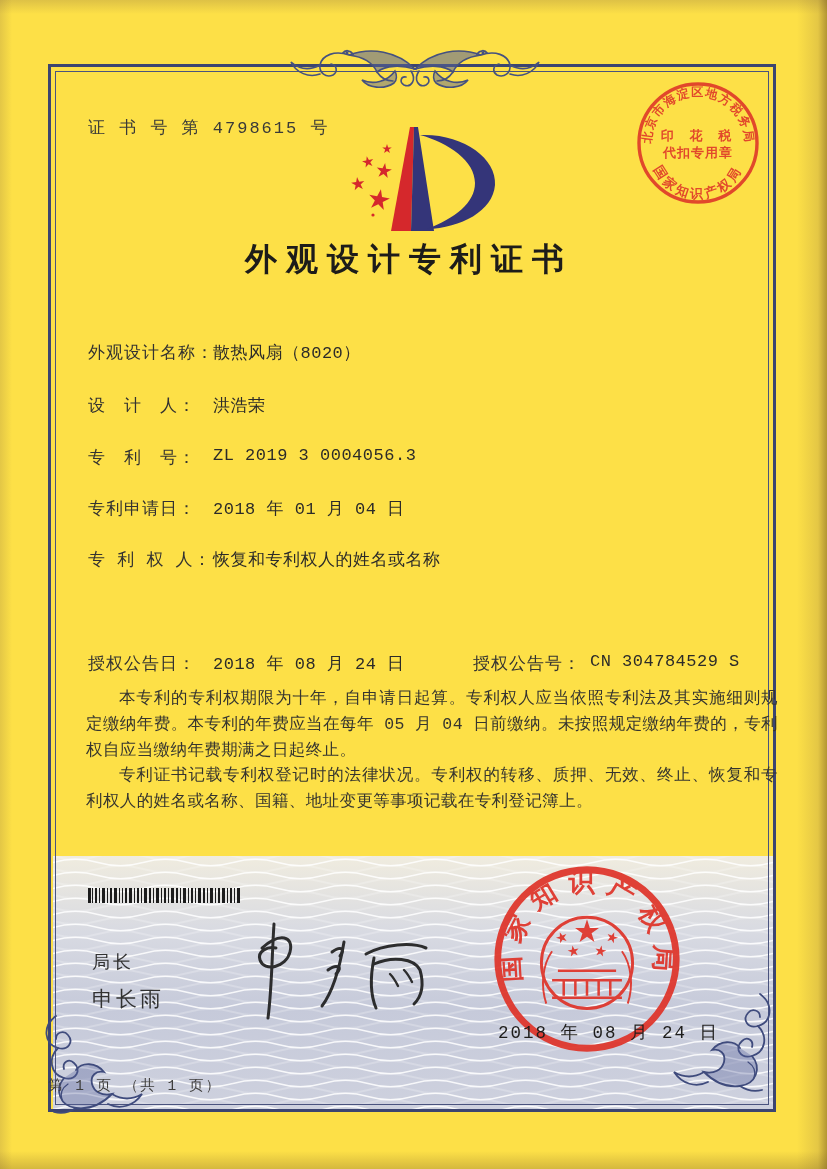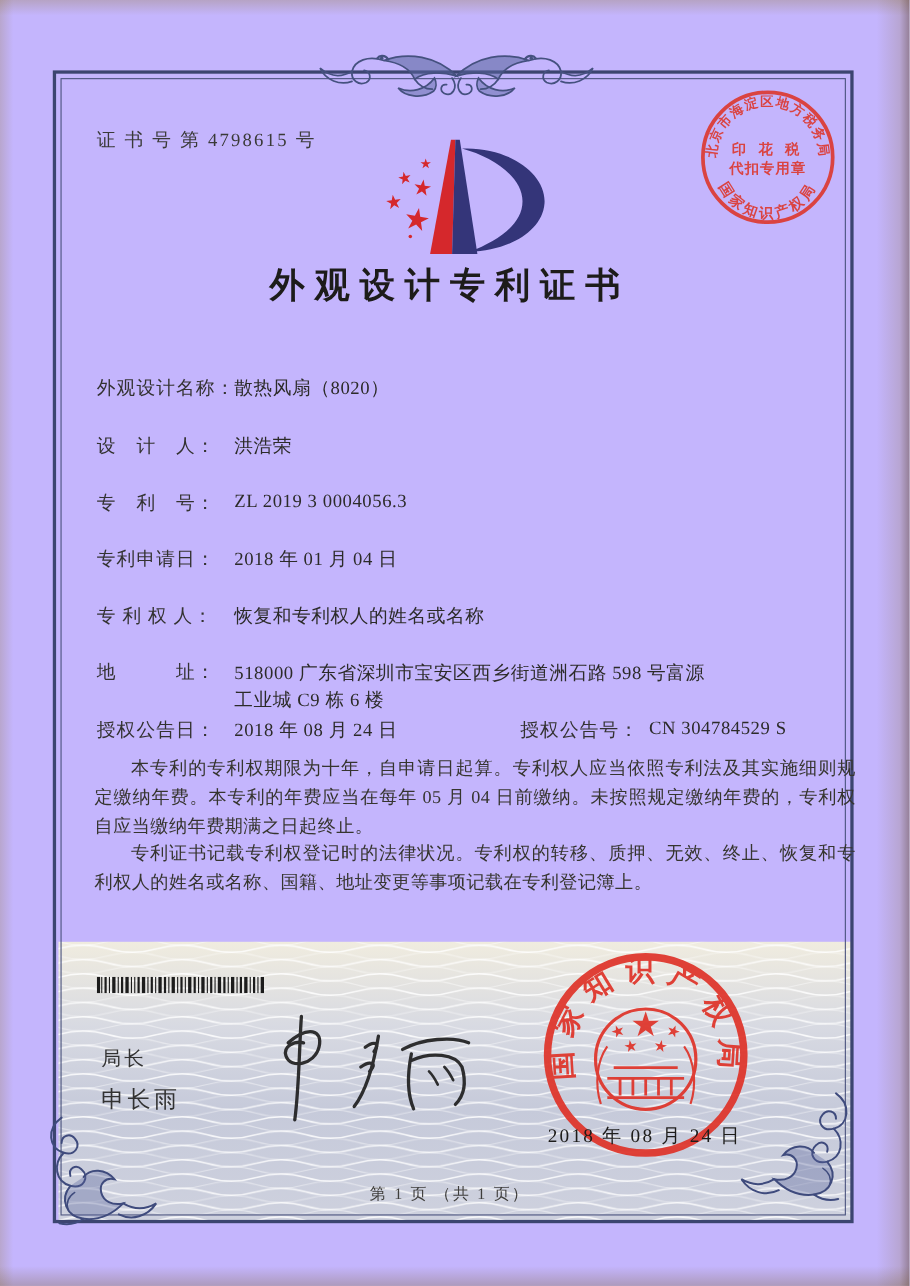--- a/index.html
+++ b/index.html
@@ -3,21 +3,22 @@
 <meta charset="utf-8">
 <style>
   html,body{margin:0;padding:0;}
   body{
     width:827px;height:1169px;
     font-family:"Liberation Serif","DejaVu Serif",serif;
     background:#d8cdb0;
   }
   .page{
     position:relative;width:827px;height:1169px;overflow:hidden;
-    background:#c4b5fd;
+    background:#fde047;
+    font-family:Liberation Mono, monospace;
   }
   
   .edge-top{position:absolute;left:0;top:0;width:100%;height:14px;
     background:linear-gradient(rgba(150,122,66,.30),rgba(150,122,66,0));z-index:30;pointer-events:none;}
   .edge-left{position:absolute;left:0;top:0;width:12px;height:100%;
     background:linear-gradient(90deg,rgba(150,122,66,.25),rgba(150,122,66,0));z-index:30;pointer-events:none;}
   .edge-right{position:absolute;right:0;top:0;width:30px;height:100%;
     background:linear-gradient(90deg,rgba(140,110,60,0),rgba(140,110,60,.22) 70%,rgba(90,60,25,.45));z-index:30;pointer-events:none;}
   .edge-bottom{position:absolute;left:0;bottom:0;width:100%;height:18px;
     background:linear-gradient(rgba(120,92,40,0),rgba(120,92,40,.30));z-index:30;pointer-events:none;}
@@ -66,21 +67,21 @@
   .taxstamp-svg{left:633px;top:78px;z-index:12;opacity:.88;}
 
   .logo-svg{left:337px;top:123px;z-index:10;}
   .ornament-top{left:287px;top:42px;z-index:8;}
   .corner-bl{left:32px;top:1014px;z-index:8;}
   .corner-br{left:672px;top:992px;z-index:8;}
 
   .barcode-svg{left:88px;top:888px;z-index:11;}
 
   .footer{
-    left:48px;top:1076px;width:722px;text-align:center;
+    left:48px;top:1076px;width:722px;
     font-size:14.5px;color:#3e3d3b;letter-spacing:2px;z-index:12;
   }
 </style>
 </head>
 <body>
 
 <div class="page">
 
   <svg class="guilloche" width="722" height="254" viewBox="0 0 722 254">
     <defs>
@@ -186,24 +187,20 @@
     <span class="lbl">专　利　号：</span>
     <span class="val">ZL 2019 3 0004056.3</span>
   </div>
   <div class="abs row" style="top:497px">
     <span class="lbl">专利申请日：</span>
     <span class="val">2018 年 01 月 04 日</span>
   </div>
   <div class="abs row" style="top:548px">
     <span class="lbl">专 利 权 人：</span>
     <span class="val">恢复和专利权人的姓名或名称</span>
-  </div>
-  <div class="abs row" style="top:599px;height:52px">
-    <span class="lbl">地　　　址：</span>
-    <span class="val wide">518000 广东省深圳市宝安区西乡街道洲石路 598 号富源工业城 C9 栋 6 楼</span>
   </div>
   <div class="abs row" style="top:652px">
     <span class="lbl">授权公告日：</span>
     <span class="val">2018 年 08 月 24 日</span>
     <span class="lbl2">授权公告号：</span>
     <span class="val2">CN 304784529 S</span>
   </div>
 
   <div class="abs bodytext">
     <p>本专利的专利权期限为十年，自申请日起算。专利权人应当依照专利法及其实施细则规定缴纳年费。本专利的年费应当在每年 05 月 04 日前缴纳。未按照规定缴纳年费的，专利权自应当缴纳年费期满之日起终止。</p>

